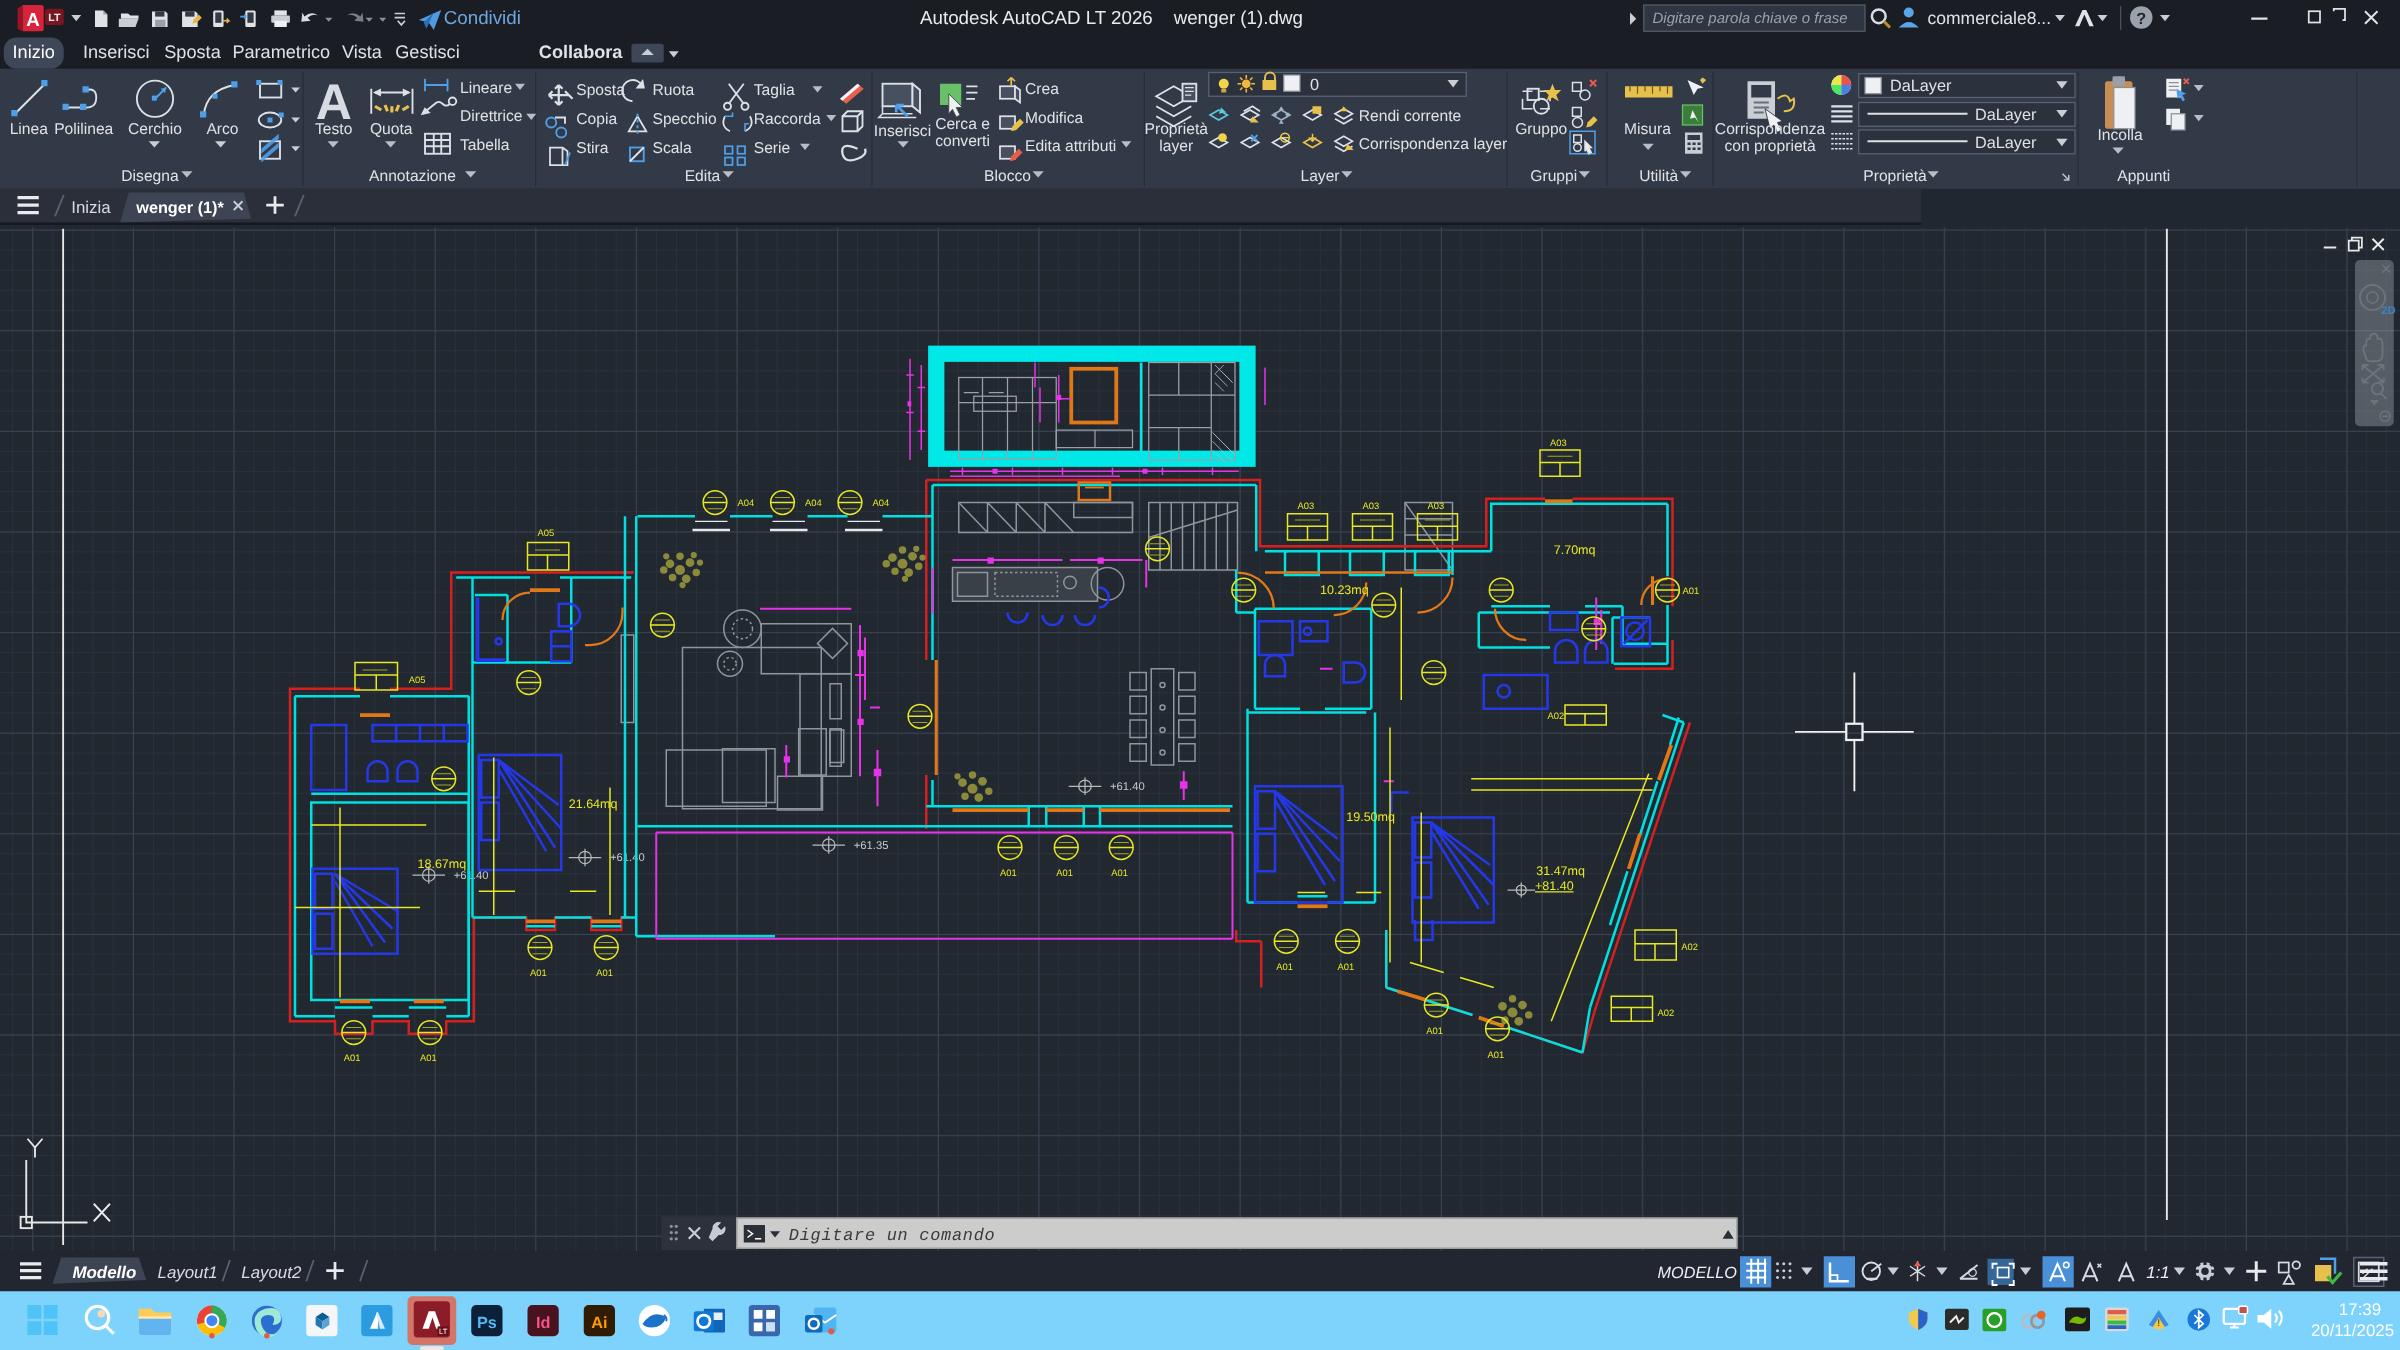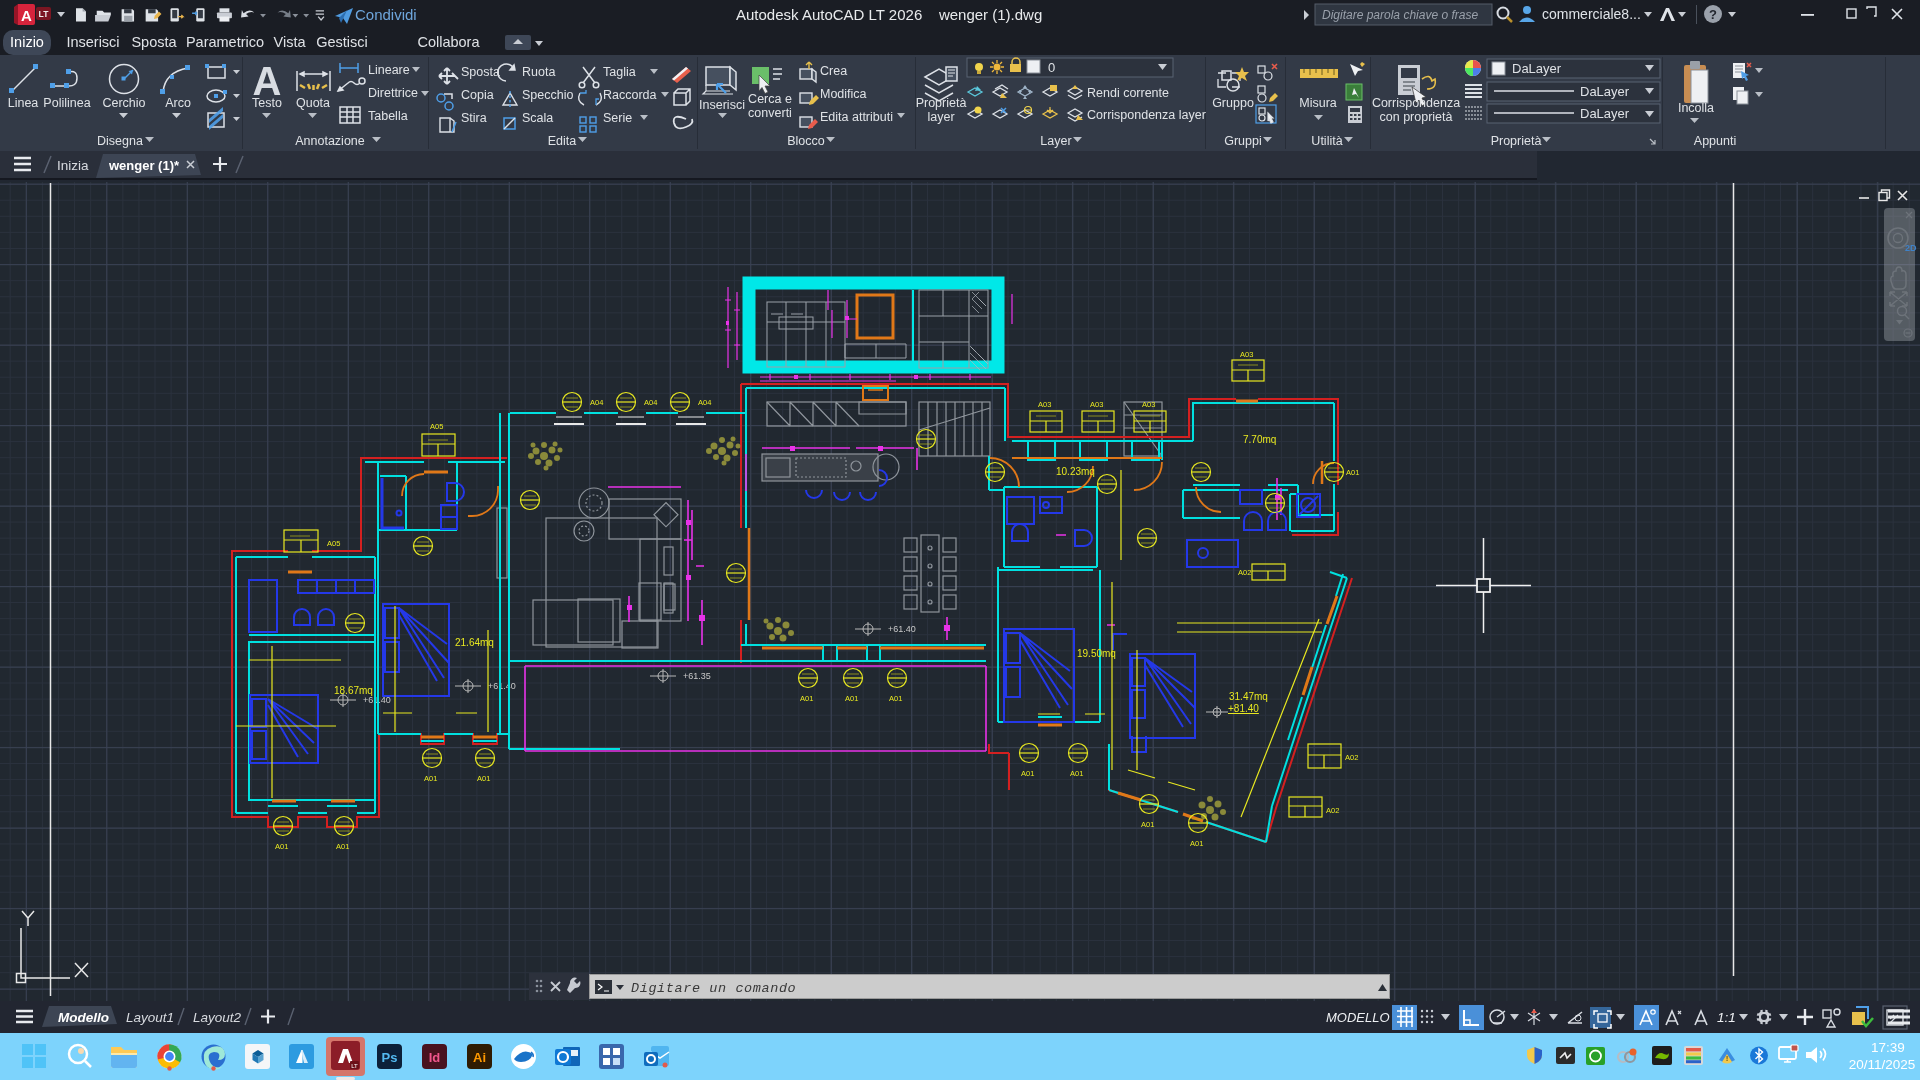--- a/index.html
+++ b/index.html
@@ -113,21 +113,21 @@
     </svg>
   </div>
   <div id="menutabs">
     <div class="tab active" style="left:3px;width:48px;border-radius:10px;">Inizio</div>
     <div class="tab" style="left:62px;width:62px;">Inserisci</div>
     <div class="tab" style="left:124px;width:60px;">Sposta</div>
     <div class="tab" style="left:184px;width:82px;">Parametrico</div>
     <div class="tab" style="left:266px;width:47px;">Vista</div>
     <div class="tab" style="left:313px;width:58px;">Gestisci</div>
     <div class="tab" style="left:371px;width:58px;margin-top:40px;">Output</div>
-    <div class="tab" style="left:413px;width:71px;">Collabora</div>
+    <div class="tab" style="left:429px;width:71px;font-weight:bold;">Collabora</div>
     <svg style="position:absolute;left:505px;top:4px" width="40" height="18" viewBox="0 0 40 18">
       <rect x="0" y="1" width="26" height="15" rx="2" fill="#3e4757"></rect>
       <path d="M8 10 l5 -5 l5 5 z" fill="#c9cdd4"></path>
       <path d="M30 7 l8 0 l-4 5 z" fill="#c9cdd4"></path>
     </svg>
   </div>
   <div id="ribbon">
   
   <svg width="1920" height="96" viewBox="0 0 1920 96" font-family="Liberation Sans, sans-serif">
     <g fill="none" stroke="#dde1e7" stroke-width="1.5">

